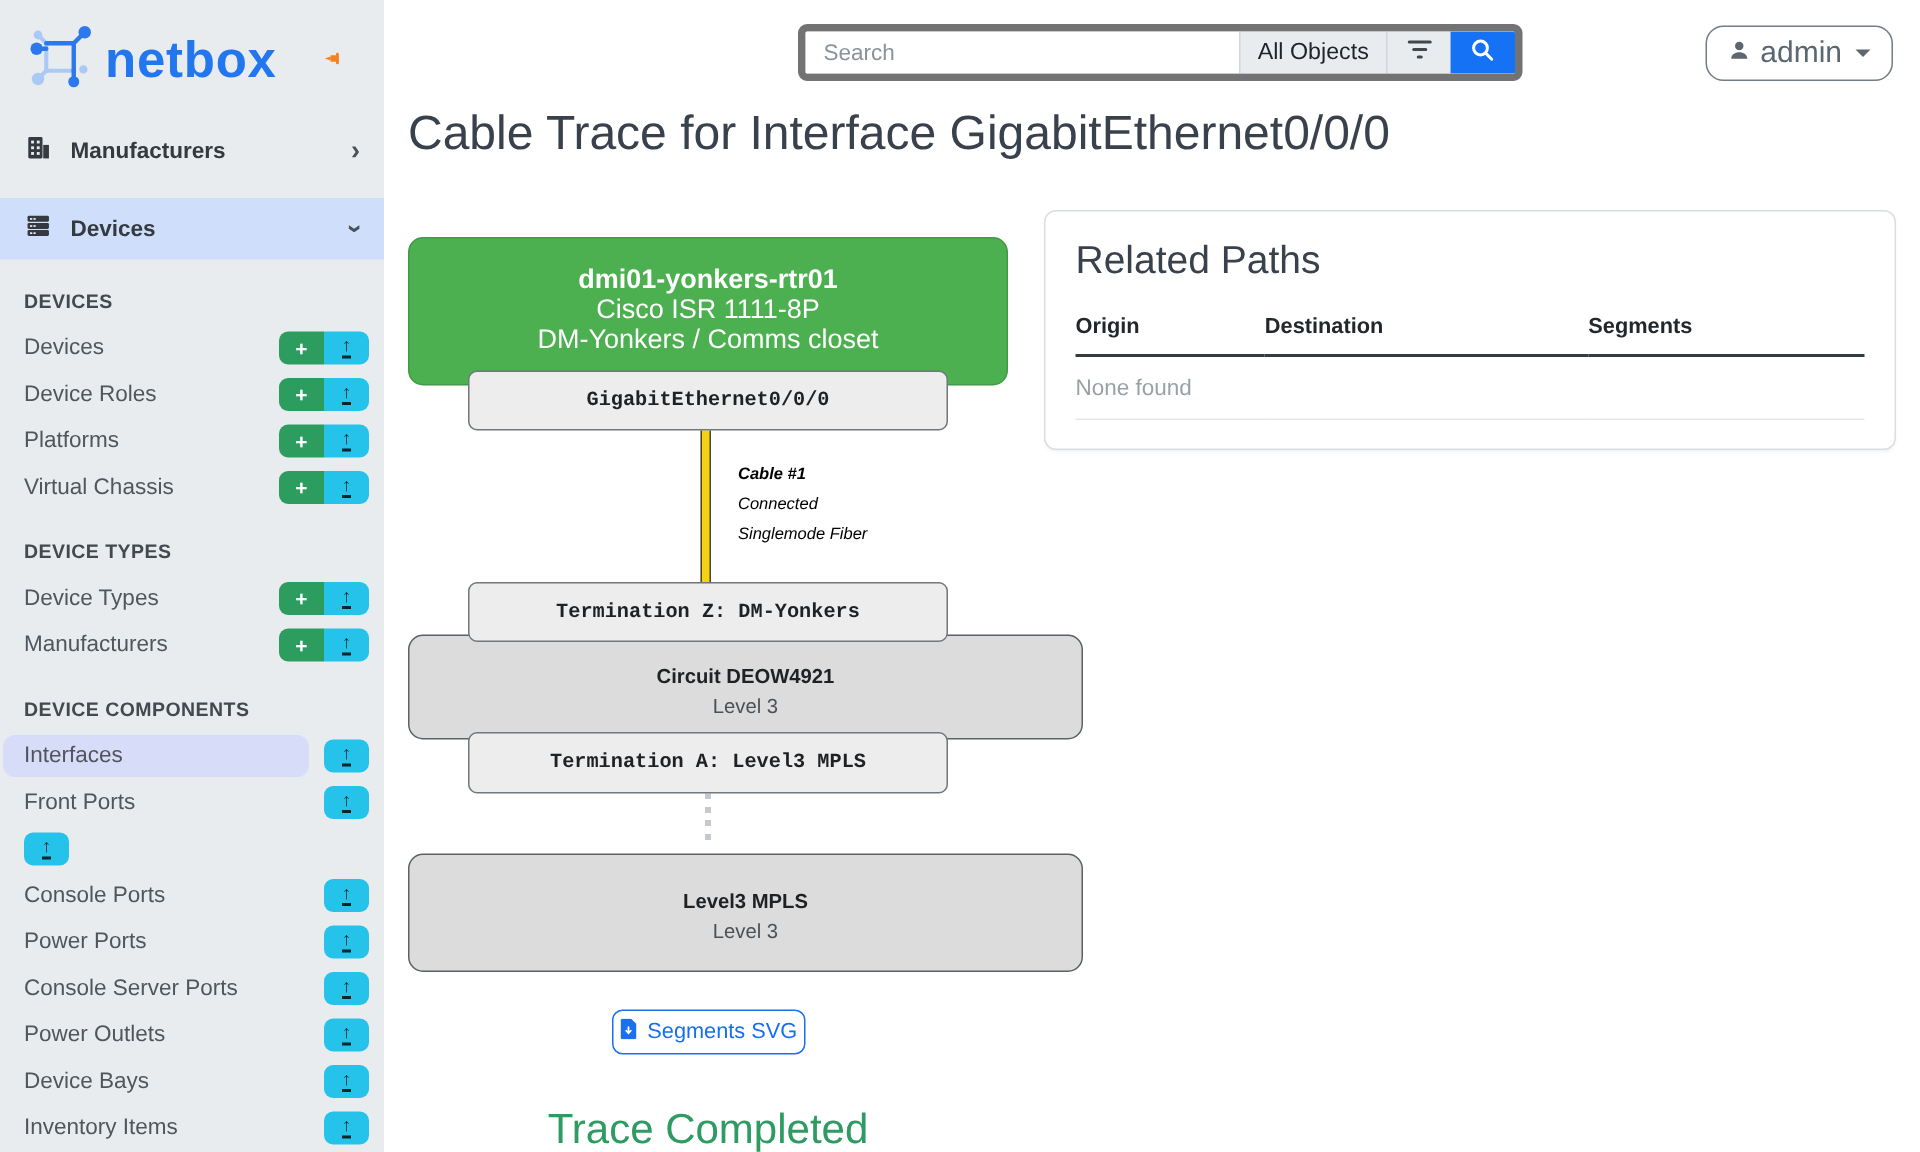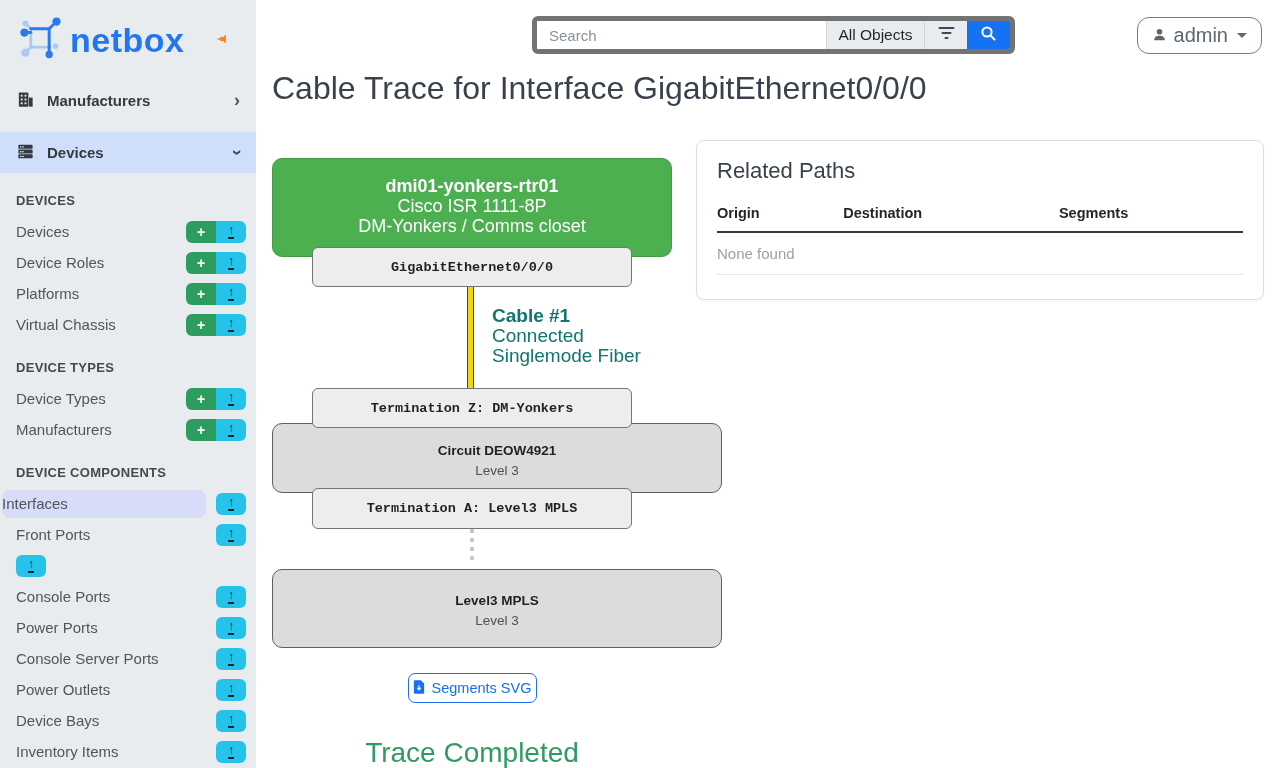--- a/index.html
+++ b/index.html
@@ -21,21 +21,21 @@
   .chev-down { transform:rotate(90deg); }
   .chev-down::before { content:"\203A"; }
   .nav-top-item.active { background:#cfdefb; }
   .nav-gap { height:11px; }
 
   .section-header { padding:20px 16px 8px 16px; font-size:13px; font-weight:bold;
     color:#43494f; letter-spacing:.3px; }
   .side-item { height:31px; display:flex; align-items:center; padding:0 10px 0 16px; }
   .label-wrap { flex:1; font-size:15px; color:#4f565c; cursor:pointer; line-height:28px; }
   .side-item.active .label-wrap { background:#d7dcf9; border-radius:8px;
-    margin-left:-14px; margin-right:10px; height:28px; }
+    margin-left:-14px; padding-left:14px; margin-right:10px; height:28px; }
   .pair { display:flex; }
   .sbtn { width:30px; height:22px; display:inline-flex; align-items:center;
     justify-content:center; border:none; cursor:pointer; }
   .sbtn.add { background:#2d9d5f; border-radius:6px 0 0 6px; }
   .sbtn.imp { background:#25c3ea; border-radius:0 6px 6px 0; }
   .sbtn.imp.solo { border-radius:6px; }
   .icon-plus { color:#fff; font-weight:bold; font-size:14px; line-height:1; }
   .icon-plus::before { content:"+"; }
   .icon-upload { color:#04252b; font-weight:bold; font-size:12px; line-height:1;
     border-bottom:2px solid #04252b; padding-bottom:1px; }
@@ -75,43 +75,43 @@
   .node-device .line { font-size:18px; line-height:20px; }
   .node-device .line.b { font-weight:bold; }
   .small-box { width:320px; height:40px; margin:0 auto; background:#ededed;
     border:1px solid #70777d; border-radius:6px; display:flex; align-items:center;
     justify-content:center; font-size:13.5px; font-weight:bold; color:#1e2225;
     position:relative; z-index:3;font-family:Liberation Mono, monospace; }
   .iface-box { margin-top:-10px; }
   .cable-seg { position:relative; height:101px; }
   .cable-line { position:absolute; left:195px; top:0; bottom:0; width:7px;
     background:#f5d216; border-left:1px solid #4a4636; border-right:1px solid #4a4636; }
-  .cable-label { position:absolute; left:220px; top:19px; font-size:19px;
-    line-height:20px; color:#0f766e; }
+  .cable-label { position:absolute; left:220px; top:19px; font-size:11px;
+    line-height:20px; color:#000000;font-style:italic; }
   .cable-label .b { font-weight:bold; }
   .big-gray { width:450px; background:#dcdcdc; border:1px solid #5a6167;
     border-radius:10px; text-align:center; position:relative; z-index:1; }
   .circuit-box { height:70px; margin-top:-5px; padding-top:17px; }
   .big-gray .t { font-size:13.5px; font-weight:bold; color:#1e2225; line-height:20px; }
   .big-gray .s { font-size:13.5px; color:#4b5257; line-height:20px; }
   .termA-box { margin-top:-5px; height:41px; }
   .dotted-link { width:4px; height:34px; margin:0 auto;
     background:repeating-linear-gradient(to bottom, #c3c9ce 0 4px, transparent 4px 9px); }
   .provider-box { height:79px; margin-top:6px; padding-top:21px; }
   .dl-btn { margin:25px auto 0 auto; width:129px; height:30px; background:#fff;
     border:1px solid #1a70f0; border-radius:7px; display:flex; align-items:center;
     justify-content:center; gap:7px; color:#176ff0; font-size:14.5px; cursor:pointer;
     font-family:"Liberation Sans", sans-serif; }
   .trace-status { margin-top:34px; text-align:center; font-size:28px; color:#2e9b62; }
 
   
   .card { position:absolute; left:440px; top:140px; width:568px; min-height:160px;
     background:#fff; border:1px solid #d9dee3; border-radius:8px;
     box-shadow:0 1px 2px rgba(0,0,0,.05); padding:17px 20px; }
-  .card-title { font-size:22px; font-weight:400; color:#39424c; }
+  .card-title { font-size:26px; font-weight:400; color:#39424c; }
   .rp-table { width:100%; border-collapse:collapse; margin-top:21px; }
   .rp-table th { text-align:left; font-size:14.5px; color:#22272b; padding:0 0 10px 0;
     border-bottom:2px solid #343b41; }
   .rp-table th.c0 { width:24%; } .rp-table th.c1 { width:41%; }
   .rp-table td { font-size:15px; color:#99a1a8; padding:12px 0;
     border-bottom:1px solid #e3e7ea; }
 </style>
 </head>
 <body>
 

